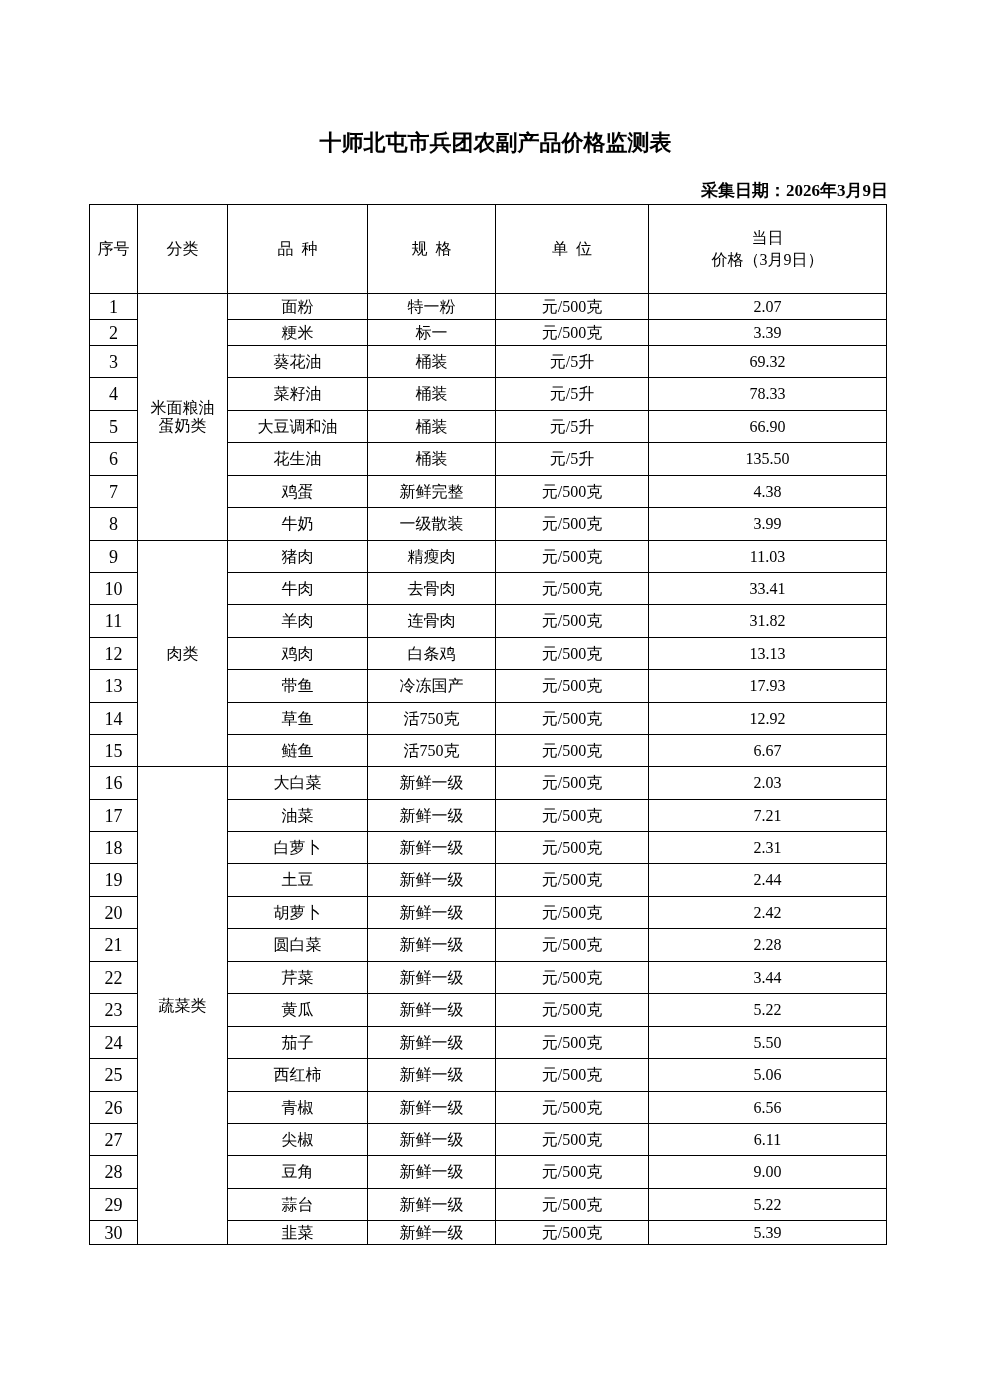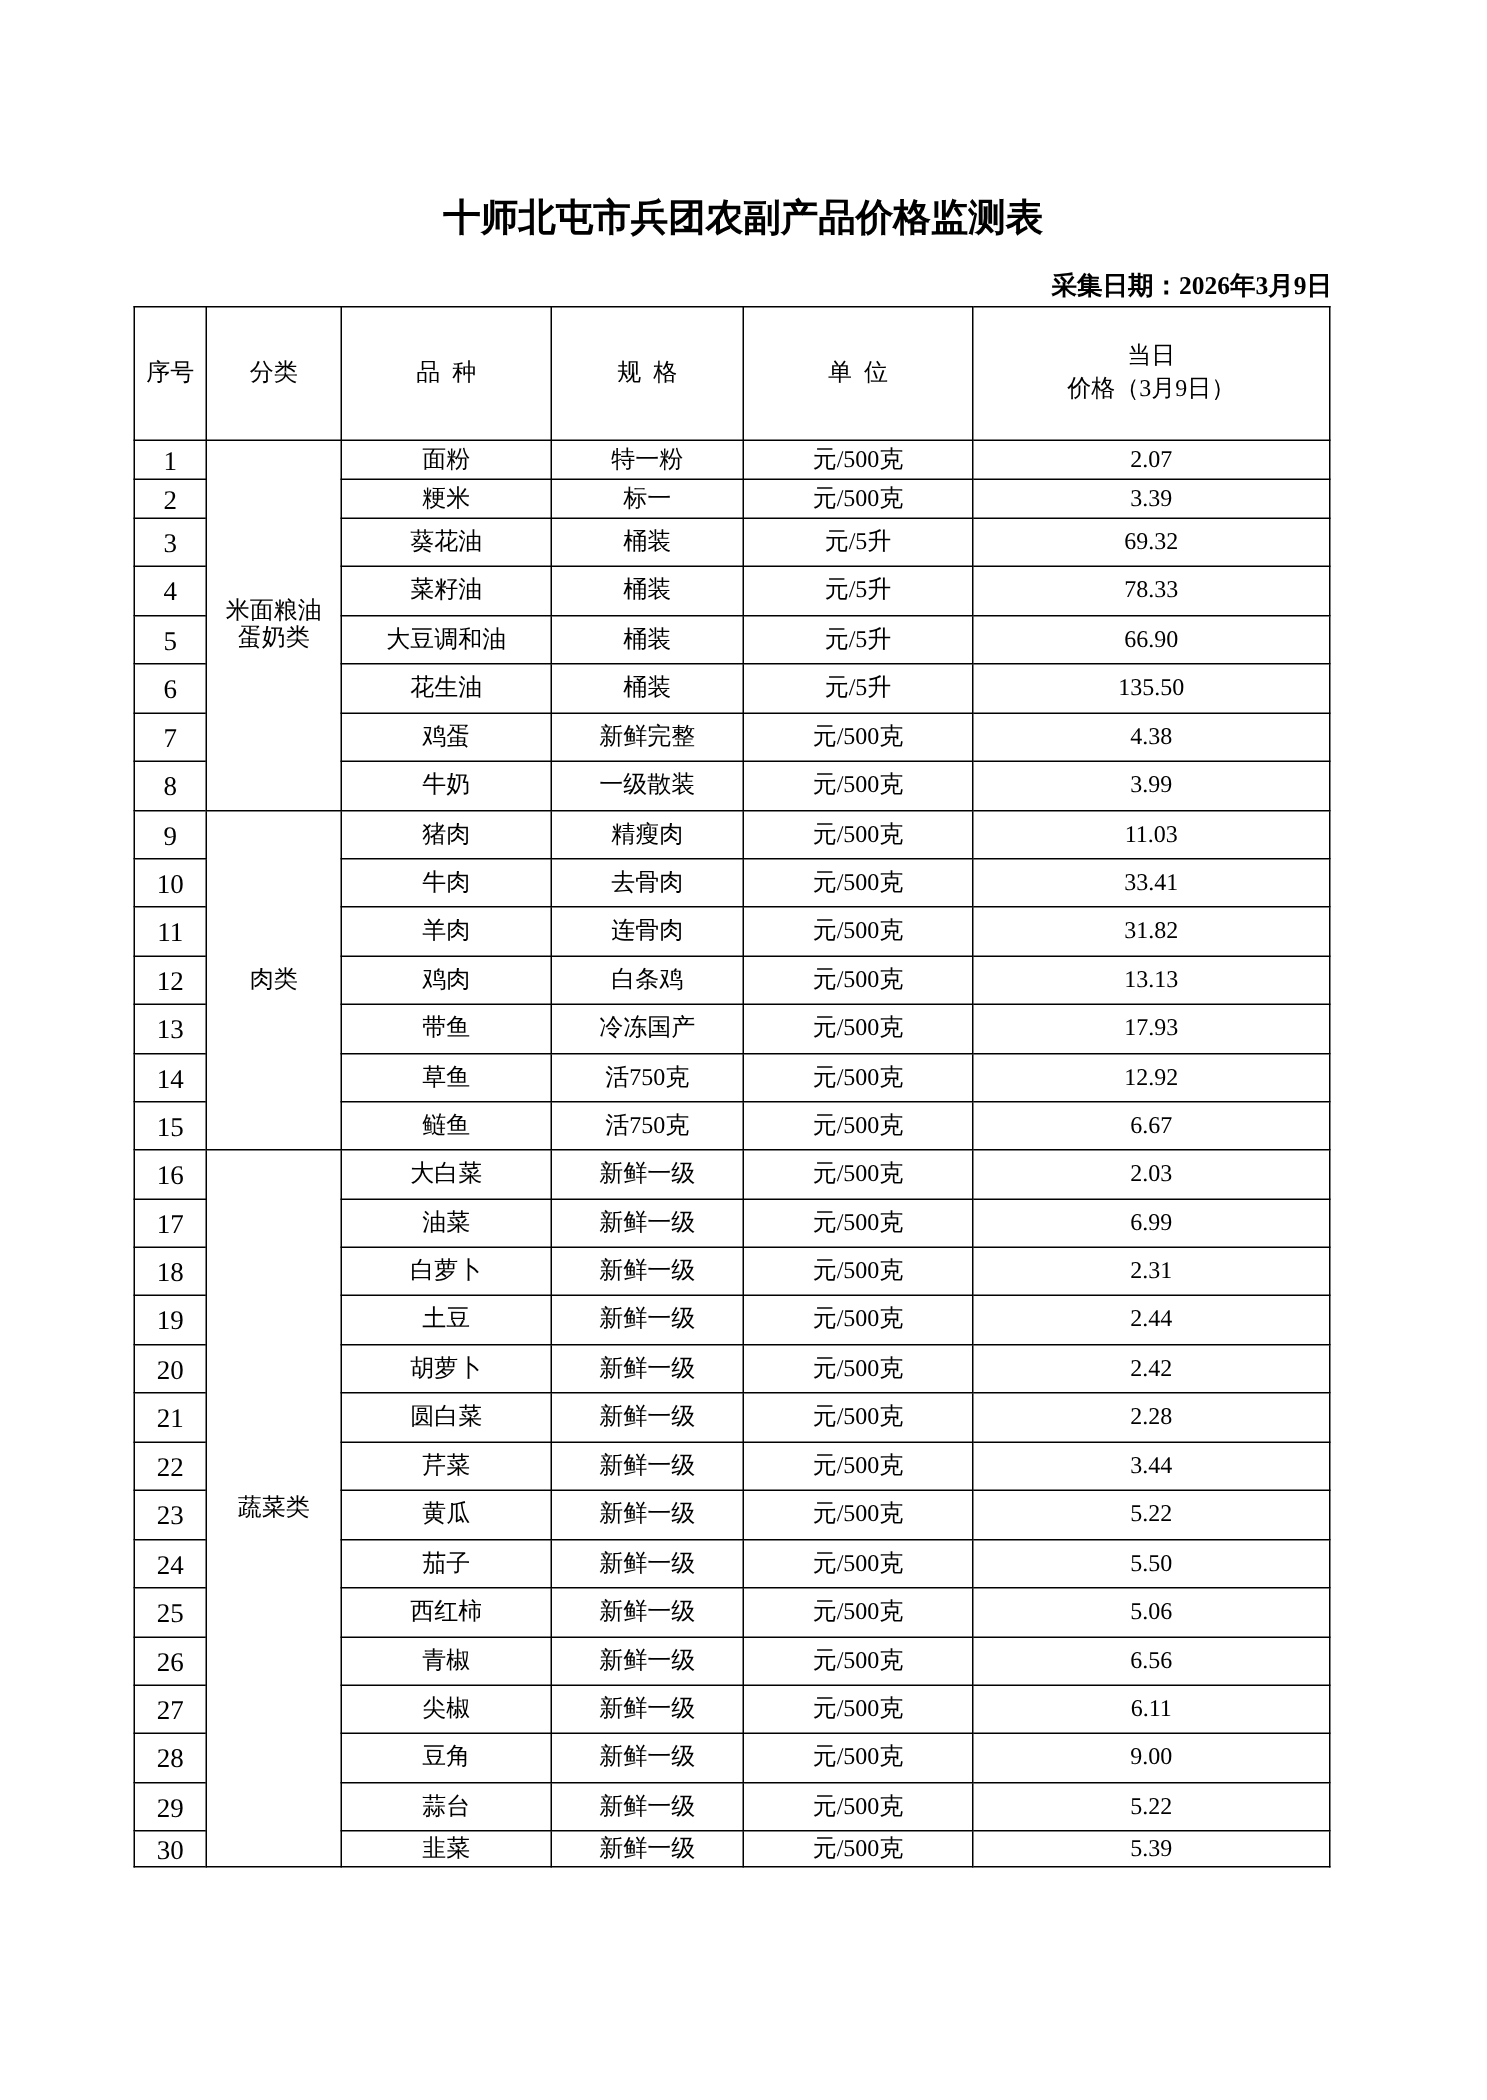--- a/index.html
+++ b/index.html
@@ -1,17 +1,17 @@
 <!DOCTYPE html>
 <html><head>
 <meta charset="utf-8">
 <style>
   html, body { margin:0; padding:0; background:#ffffff; }
   body { width:991px; height:1400px; position:relative; font-family:"Liberation Serif","DejaVu Serif",serif; color:#000; }
-  .title { position:absolute; left:0; width:991px; top:128px; text-align:center; font-size:25px; font-weight:bold; letter-spacing:0px; }
+  .title { position:absolute; left:0; width:991px; top:128px; text-align:center; font-size:22px; font-weight:bold; letter-spacing:0px; }
   .date { position:absolute; right:103px; top:179px; font-size:17px; font-weight:bold; }
   table { position:absolute; left:89px; top:204px; border-collapse:collapse; table-layout:fixed; }
   td, th { border:1.5px solid #000; text-align:center; vertical-align:middle; padding:0; font-size:16px; font-weight:normal; line-height:18px; }
   th { font-size:16px; }
   .c0 { width:48px; } .c1 { width:90px; } .c2 { width:140px; } .c3 { width:128px; } .c4 { width:153px; } .c5 { width:238px; }
   .num { font-size:18px; }
 </style>
 </head>
 <body>
 
@@ -157,21 +157,21 @@
         <td>大白菜</td>
         <td>新鲜一级</td>
         <td>元/500克</td>
         <td>2.03</td>
       </tr>
       <tr style="height: 32px;">
         <td class="num">17</td>
         <td>油菜</td>
         <td>新鲜一级</td>
         <td>元/500克</td>
-        <td>6.99</td>
+        <td>7.21</td>
       </tr>
       <tr style="height: 32px;">
         <td class="num">18</td>
         <td>白萝卜</td>
         <td>新鲜一级</td>
         <td>元/500克</td>
         <td>2.31</td>
       </tr>
       <tr style="height: 33px;">
         <td class="num">19</td>

